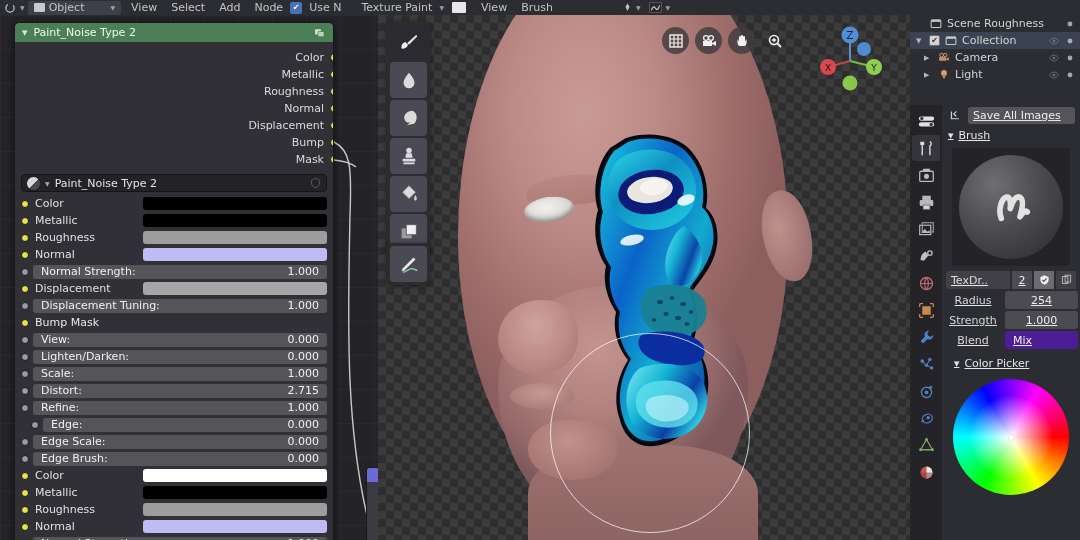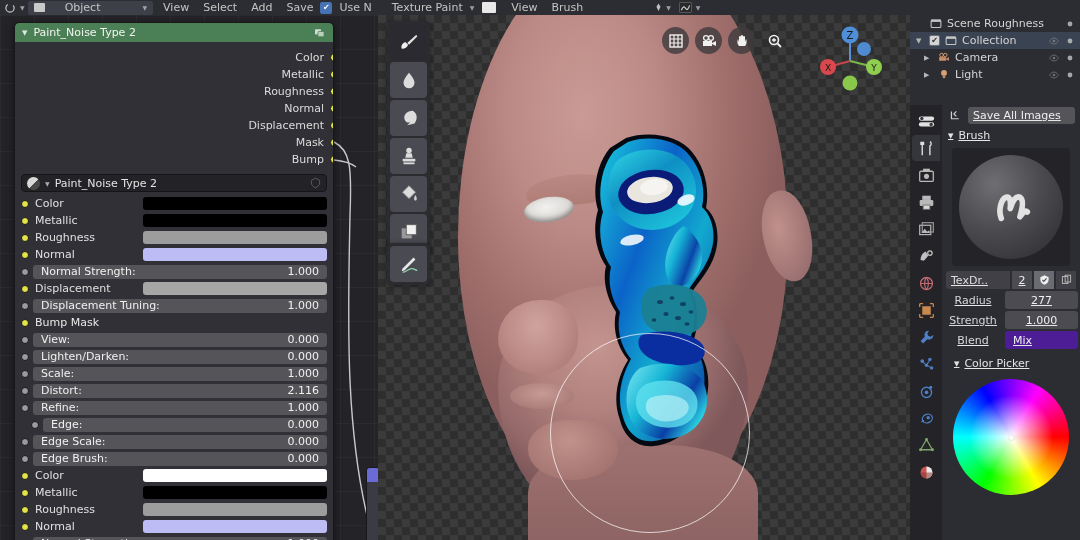--- a/index.html
+++ b/index.html
@@ -13,21 +13,21 @@
   }
   .app { position:absolute; inset:0; }
 
   
   .topbar { position:absolute; left:0; top:0; width:1080px; height:15px;
             background:#2b2d33; display:flex; align-items:center; overflow:hidden;
             font-size:11px; color:#c4c4c4; }
   .tb-seg { display:flex; align-items:center; height:15px; }
   .tb-item { padding:0 7px; white-space:nowrap; line-height:15px; }
   .tb-box { background:#3d4048; border-radius:2px; padding:0 6px; height:14px;
-            display:flex; align-items:center; gap:20px; margin:0 3px; }
+            display:flex; align-items:center; gap:4px; margin:0 3px; }
   .tb-caret { font-size:6px; opacity:.75; }
   .tb-icon { width:11px; height:9px; background:#c9c9c9; border-radius:1px; display:inline-block; }
   .tb-check { width:12px; height:12px; background:#4772b3; border-radius:2px;
               display:flex; align-items:center; justify-content:center;
               font-size:8px; color:#fff; }
   .tb-white { width:14px; height:11px; background:#e8e8e8; border-radius:1px; }
   .tb-dark { width:13px; height:11px; background:#2a2a2a; border-radius:1px; border:1px solid #555; }
 
   
   .node-editor { position:absolute; left:0; top:15px; width:378px; height:525px;
@@ -232,21 +232,21 @@
       </span>
       <span class="tb-caret">▼</span>
       <span class="tb-box">
         <span class="tb-icon"></span>
         <span>Object</span>
         <span class="tb-caret" style="margin-left:22px">▼</span>
       </span>
       <span class="tb-item">View</span>
       <span class="tb-item">Select</span>
       <span class="tb-item">Add</span>
-      <span class="tb-item">Save</span>
+      <span class="tb-item">Node</span>
       <span class="tb-check">✔</span>
       <span class="tb-item">Use N</span>
     </div>
     <div class="tb-seg" style="margin-left:6px">
       <span class="tb-item">Texture Paint</span>
       <span class="tb-caret">▼</span>
       <span class="tb-white" style="margin:0 8px"></span>
       <span class="tb-item">View</span>
       <span class="tb-item">Brush</span>
     </div>
@@ -302,25 +302,25 @@
             </div>
             <div class="sock-row">
               <span class="sock-label">Normal</span>
               <span class="sock-dot"></span>
             </div>
             <div class="sock-row">
               <span class="sock-label">Displacement</span>
               <span class="sock-dot"></span>
             </div>
             <div class="sock-row">
+              <span class="sock-label">Bump</span>
+              <span class="sock-dot"></span>
+            </div>
+            <div class="sock-row">
               <span class="sock-label">Mask</span>
-              <span class="sock-dot"></span>
-            </div>
-            <div class="sock-row">
-              <span class="sock-label">Bump</span>
               <span class="sock-dot"></span>
             </div>
           </div>
         <div class="node-sub">
           <div class="idblock">
             <span class="id-ico"></span>
             <span class="id-caret">▼</span>
             <span class="id-name">Paint_Noise Type 2</span>
             <span class="id-shield">
               <svg viewBox="0 0 16 16" width="11" height="12">
@@ -391,21 +391,21 @@
               <span class="pin g"></span>
               <span class="full-slider">
                 <span>Scale:</span>
                 <span>1.000</span>
               </span>
             </div>
             <div class="full-row" style="margin-left: 18px;">
               <span class="pin g"></span>
               <span class="full-slider">
                 <span>Distort:</span>
-                <span>2.116</span>
+                <span>2.715</span>
               </span>
             </div>
             <div class="full-row" style="margin-left: 18px;">
               <span class="pin g"></span>
               <span class="full-slider">
                 <span>Refine:</span>
                 <span>1.000</span>
               </span>
             </div>
             <div class="full-row" style="margin-left: 28px;">
@@ -833,21 +833,21 @@
       <span class="tex-copy">
         <svg viewBox="0 0 16 16" width="11" height="12">
             <rect x="2" y="3" width="8" height="10" fill="none" stroke="#c0c0c0" stroke-width="1.3"></rect>
             <rect x="6" y="1" width="8" height="10" fill="none" stroke="#c0c0c0" stroke-width="1.3"></rect>
           </svg>
       </span>
     </div>
 
     <div class="val-row">
       <span class="val-lbl">Radius</span>
-      <span class="val-fld">277</span>
+      <span class="val-fld">254</span>
     </div>
     <div class="val-row">
       <span class="val-lbl u">Strength</span>
       <span class="val-fld">1.000</span>
     </div>
     <div class="val-row">
       <span class="val-lbl">Blend</span>
       <span class="val-fld left">Mix</span>
     </div>
 

